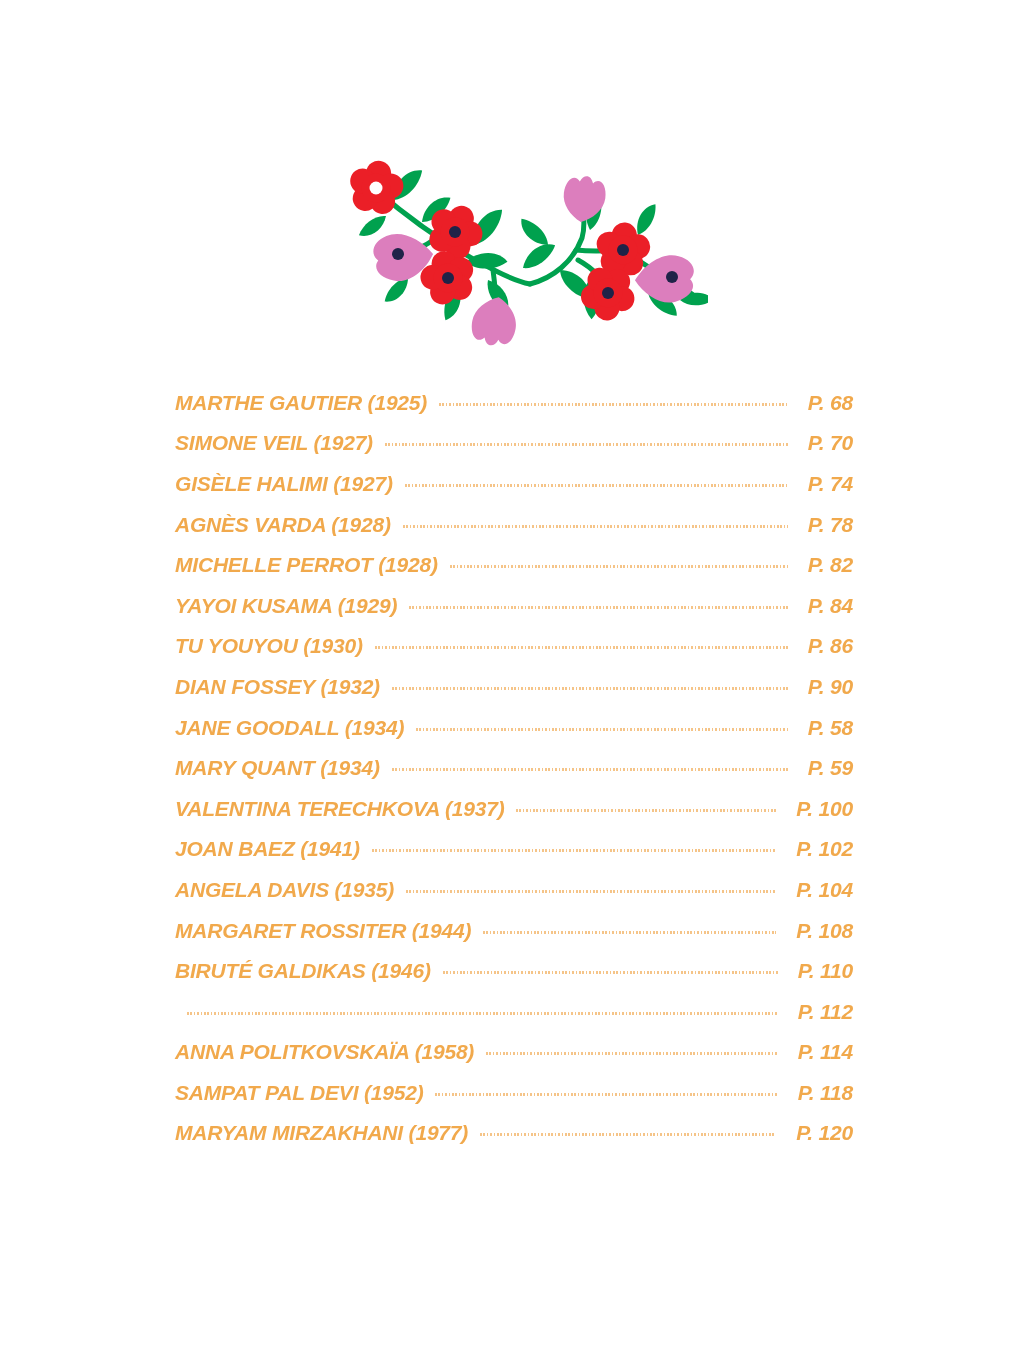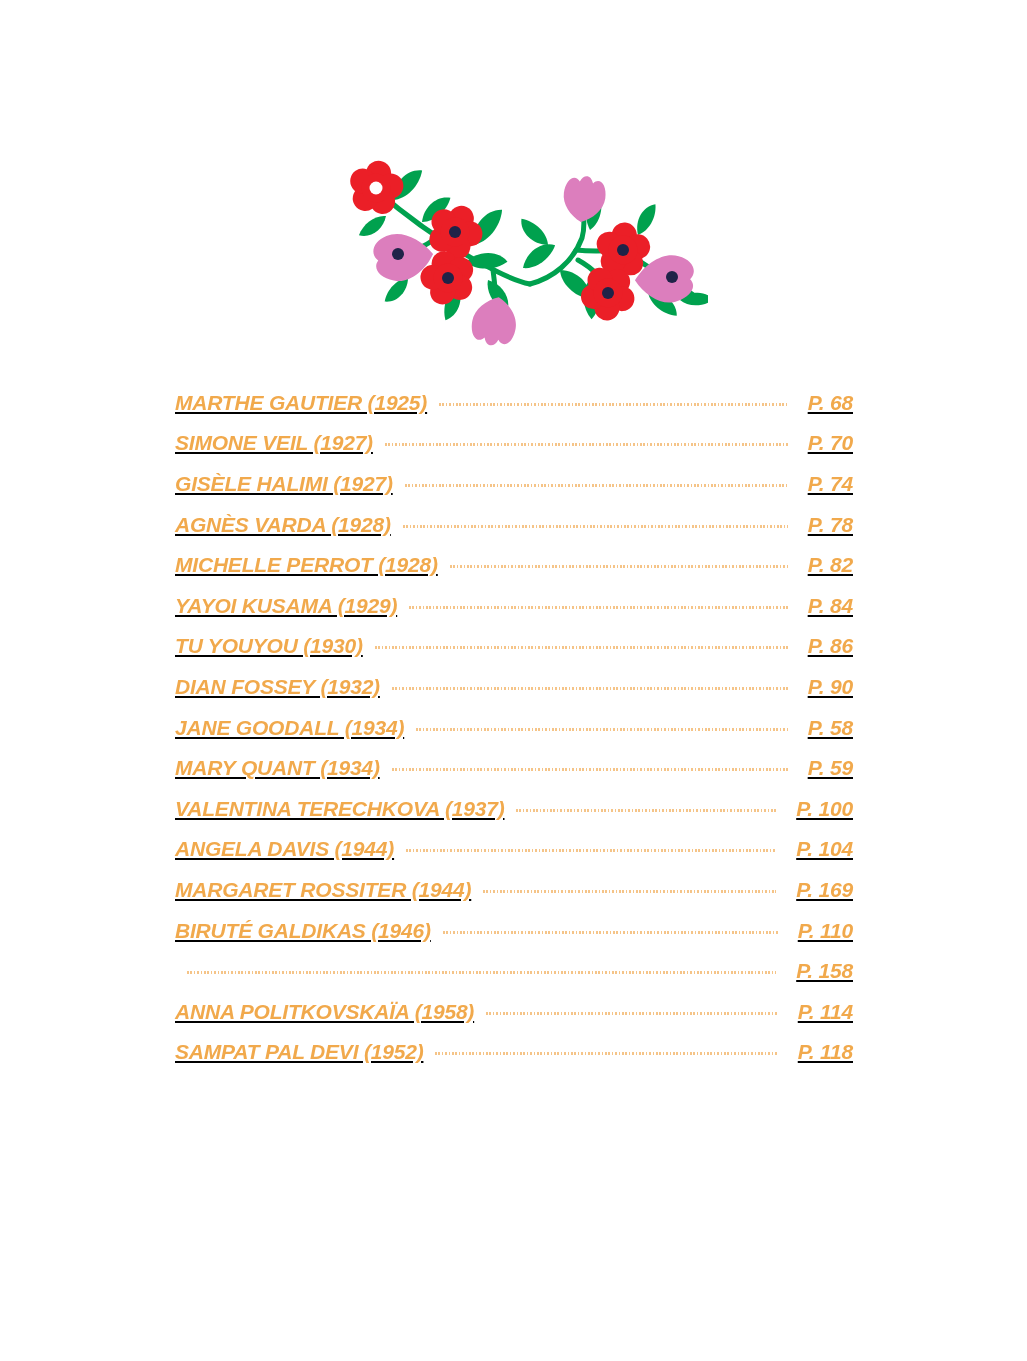--- a/index.html
+++ b/index.html
@@ -19,21 +19,21 @@
     overflow:hidden;
     font-family:"Liberation Sans", sans-serif;
   }
   .ornament{
     position:absolute;left:338px;top:150px;width:370px;height:200px;
   }
   .toc{
     position:absolute;left:175px;top:382px;width:678px;
   }
   .row{
-    display:flex;align-items:center;height:40.6px;text-decoration:underline;
+    display:flex;align-items:center;height:40.6px;
   }
   .name,.pg{
     font:italic 700 21px/1 "Liberation Sans", sans-serif;
     color:var(--accent);
     letter-spacing:-0.2px;
     white-space:nowrap;
   }
   .leader{
     flex:1 1 auto;
     height:3px;
@@ -184,51 +184,61 @@
     <span class="leader"></span>
     <span class="pg">P. 59</span>
   </div>
 
   <div class="row">
     <span class="name">VALENTINA TERECHKOVA (1937)</span>
     <span class="leader"></span>
     <span class="pg">P. 100</span>
   </div>
 
-
-  <div class="row">
-    <span class="name">ANGELA DAVIS (1944)</span>
+  <div class="row">
+    <span class="name">JOAN BAEZ (1941)</span>
+    <span class="leader"></span>
+    <span class="pg">P. 102</span>
+  </div>
+
+  <div class="row">
+    <span class="name">ANGELA DAVIS (1935)</span>
     <span class="leader"></span>
     <span class="pg">P. 104</span>
   </div>
 
   <div class="row">
     <span class="name">MARGARET ROSSITER (1944)</span>
     <span class="leader"></span>
-    <span class="pg">P. 169</span>
+    <span class="pg">P. 108</span>
   </div>
 
   <div class="row">
     <span class="name">BIRUTÉ GALDIKAS (1946)</span>
     <span class="leader"></span>
     <span class="pg">P. 110</span>
   </div>
 
   <div class="row">
     <span class="leader"></span>
-    <span class="pg">P. 158</span>
+    <span class="pg">P. 112</span>
   </div>
 
   <div class="row">
     <span class="name">ANNA POLITKOVSKAÏA (1958)</span>
     <span class="leader"></span>
     <span class="pg">P. 114</span>
   </div>
 
   <div class="row">
     <span class="name">SAMPAT PAL DEVI (1952)</span>
     <span class="leader"></span>
     <span class="pg">P. 118</span>
   </div>
 
+  <div class="row">
+    <span class="name">MARYAM MIRZAKHANI (1977)</span>
+    <span class="leader"></span>
+    <span class="pg">P. 120</span>
+  </div>
 </div>
 
 </div>
 
 </body></html>

